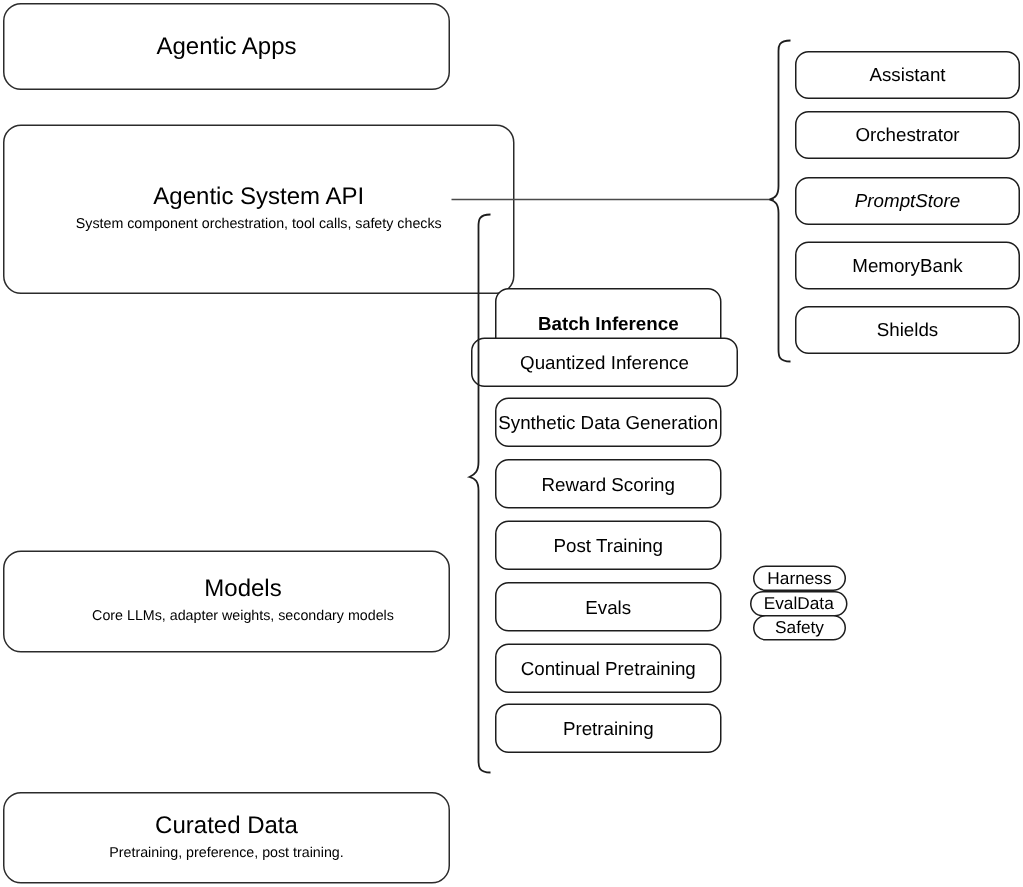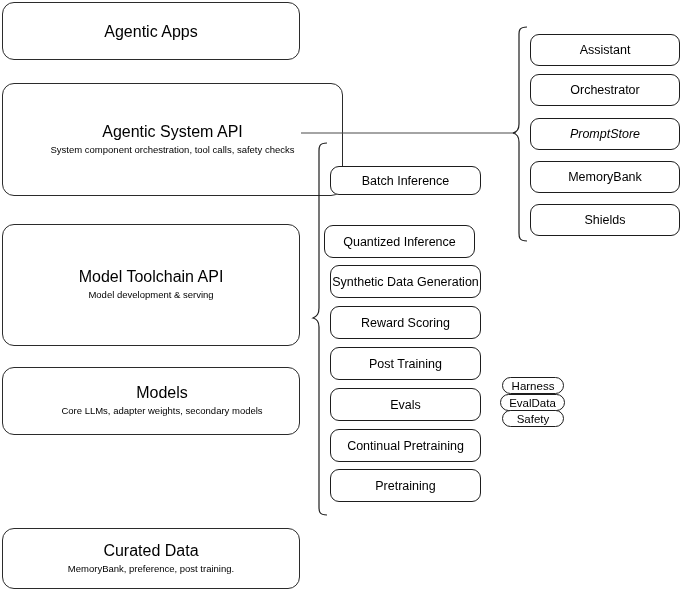--- a/index.html
+++ b/index.html
@@ -130,38 +130,34 @@
 
   <div class="layer-box" style="left:2px; top:2px; width:298px; height:58px;">
     <div class="layer-title">Agentic Apps</div>
   </div>
 
   <div class="layer-box" style="left:2px; top:83px; width:341px; height:113px;">
     <div class="layer-title">Agentic System API</div>
     <div class="layer-sub">System component orchestration, tool calls, safety checks</div>
   </div>
 
-  <div class="layer-box" style="left:2px; top:224px; width:298px; height:122px;">
-    <div class="layer-title">Model Toolchain API</div>
-    <div class="layer-sub">Model development &amp; serving</div>
-  </div>
 
   <div class="layer-box" style="left:2px; top:367px; width:298px; height:68px;padding-left:32px;">
     <div class="layer-title">Models</div>
     <div class="layer-sub">Core LLMs, adapter weights, secondary models</div>
   </div>
 
 
   <div class="layer-box" style="left:2px; top:528px; width:298px; height:61px;">
     <div class="layer-title">Curated Data</div>
-    <div class="layer-sub">MemoryBank, preference, post training.</div>
+    <div class="layer-sub">Pretraining, preference, post training.</div>
   </div>
 
-  <div class="pill" style="left:330px; top:166px; width:151px; height:29px;">Batch Inference</div>
-  <div class="pill" style="left:324px; top:225px; width:151px; height:33px;">Quantized Inference</div>
+  <div class="pill" style="left:330px; top:192px; width:151px; height:48px;font-weight:bold;">Batch Inference</div>
+  <div class="pill" style="left:314px; top:225px; width:178px; height:33px;">Quantized Inference</div>
   <div class="pill" style="left:330px; top:265px; width:151px; height:33px;">Synthetic Data Generation</div>
   <div class="pill" style="left:330px; top:306px; width:151px; height:33px;">Reward Scoring</div>
   <div class="pill" style="left:330px; top:347px; width:151px; height:33px;">Post Training</div>
   <div class="pill" style="left:330px; top:388px; width:151px; height:33px;">Evals</div>
   <div class="pill" style="left:330px; top:429px; width:151px; height:33px;">Continual Pretraining</div>
   <div class="pill" style="left:330px; top:469px; width:151px; height:33px;">Pretraining</div>
 
   <div class="tag" style="left:470px; top:377px; width:62px; height:17px;">Harness</div>
   <div class="tag" style="left:468px; top:394px; width:65px; height:17px;">EvalData</div>
   <div class="tag" style="left:470px; top:410px; width:62px; height:17px;">Safety</div>

